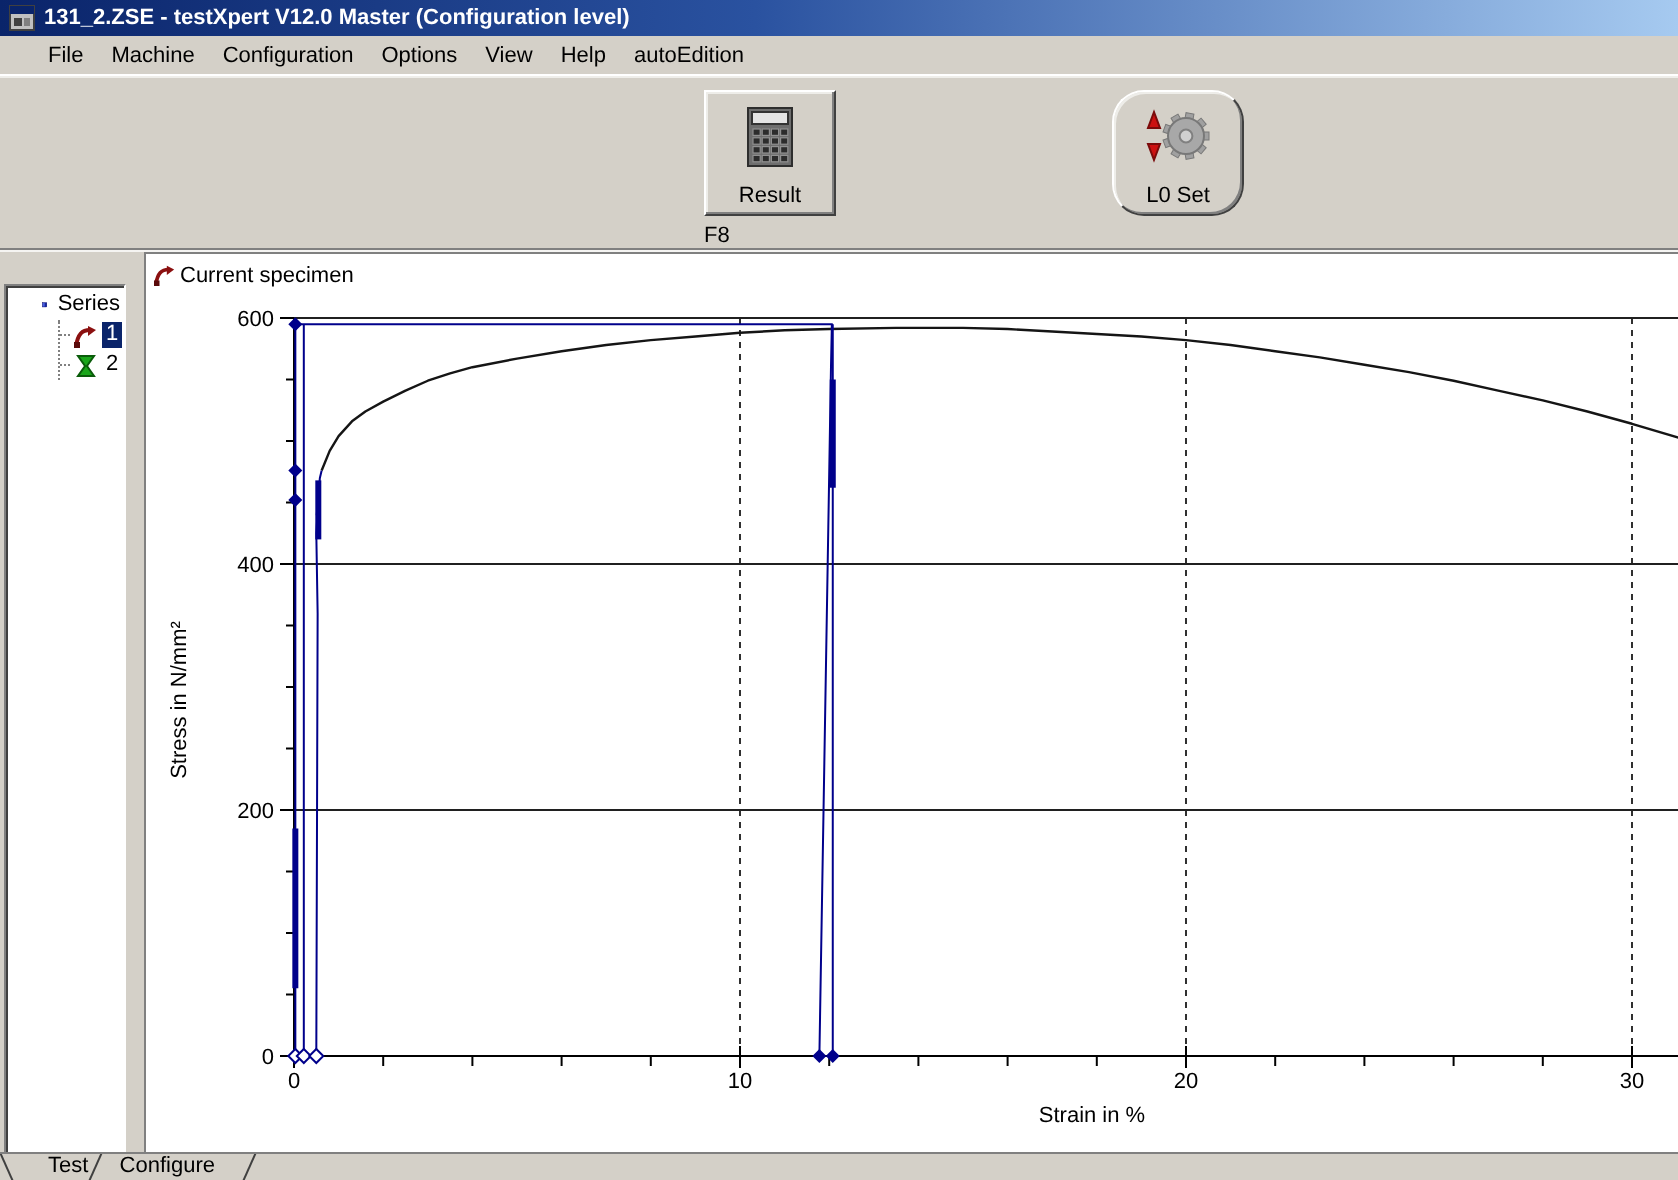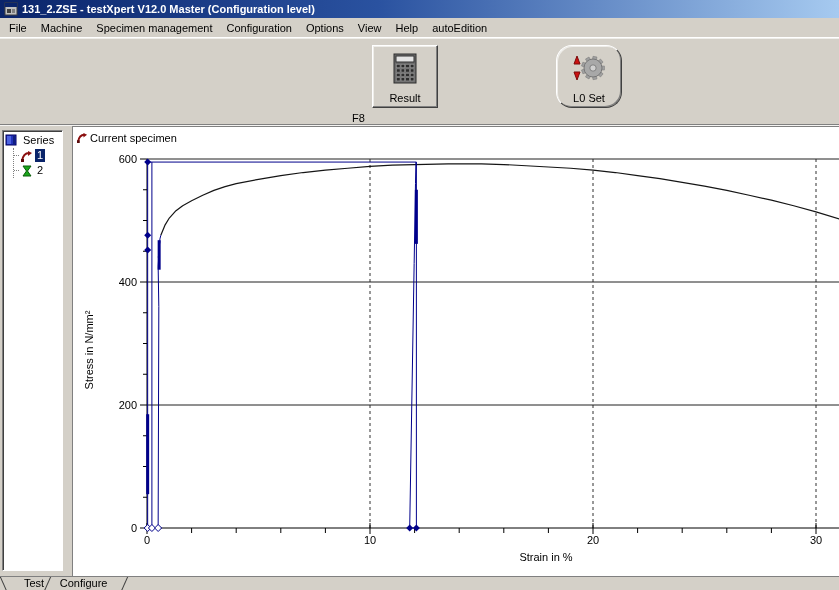--- a/index.html
+++ b/index.html
@@ -14,21 +14,21 @@
   .titlebar{
     height:18px;flex:0 0 18px;display:flex;align-items:center;padding:0 4px;
     background:linear-gradient(to right,#0a246a 0%,#2a52a0 45%,#a6caf0 100%);
     color:#fff;font-weight:bold;white-space:nowrap;
   }
   .app-icon{width:14px;height:14px;margin-right:4px;flex:0 0 14px;}
 
   
   .menubar{
     height:19px;flex:0 0 19px;display:flex;align-items:center;
-    background:#d4d0c8;border-bottom:1px solid #ffffff;padding-left:2px;
+    background:#d4d0c8;border-bottom:1px solid #ffffff;padding-left:17px;
   }
   .menu-item{padding:2px 7px;cursor:default;}
 
   
   .toolbar{
     position:relative;height:85px;flex:0 0 85px;background:#d4d0c8;
     border-top:1px solid #efeeea;border-bottom:1px solid #808080;
   }
   .tb-button{
     position:absolute;top:6px;width:66px;height:63px;background:#d4d0c8;
@@ -39,23 +39,23 @@
   }
   .tb-icon{flex:1;display:flex;align-items:center;justify-content:center;width:100%;}
   .tb-label{line-height:12px;}
   .tb-shortcut{position:absolute;top:73px;width:66px;text-align:left;}
 
   
   .workarea{
     position:relative;flex:1;background:#d4d0c8;border-top:1px solid #f5f4f2;
   }
   .tree-panel{
-    position:absolute;left:2px;top:4px;width:61px;height:441px;background:#fff;
+    position:absolute;left:2px;top:16px;width:61px;height:441px;background:#fff;
     border:1px solid;border-color:#808080 #ffffff #ffffff #808080;
-    box-shadow:inset 1px 1px 0 #404040;padding:2px 0 0 2px;box-sizing:border-box;
+    box-shadow:inset 1px 1px 0 #404040;padding:2px 0 0 18px;box-sizing:border-box;
   }
   .tree-root{display:flex;align-items:center;gap:3px;height:15px;cursor:default;}
   .tree-children{margin-left:8px;border-left:1px dotted #808080;}
   .tree-item{display:flex;align-items:center;gap:2px;height:15px;cursor:default;}
   .tree-dash{width:5px;height:0;border-top:1px dotted #808080;flex:0 0 5px;}
   .tree-label{padding:0 2px;line-height:13px;}
   .tree-label.selected{background:#0a246a;color:#fff;}
 
   .chart-panel{
     position:absolute;left:72px;top:0;width:767px;height:452px;background:#fff;
@@ -86,30 +86,29 @@
       <rect x="1" y="1" width="12" height="4" fill="#0a246a"></rect>
       <rect x="3" y="7" width="4" height="4" fill="#404040"></rect>
       <rect x="8" y="7" width="3" height="4" fill="#808080"></rect>
     </svg>
     <span>131_2.ZSE - testXpert V12.0 Master (Configuration level)</span>
   </div>
 
   <div class="menubar">
       <div class="menu-item">File</div>
       <div class="menu-item">Machine</div>
-      <div class="menu-item">Specimen management</div>
       <div class="menu-item">Configuration</div>
       <div class="menu-item">Options</div>
       <div class="menu-item">View</div>
       <div class="menu-item">Help</div>
       <div class="menu-item">autoEdition</div>
     </div>
 
   <div class="toolbar">
-      <div class="tb-button" style="left: 352px; margin-left: 20px;">
+      <div class="tb-button" style="left: 352px;">
         <div class="tb-icon">
           <svg width="26" height="32" viewBox="0 0 26 32">
             <rect x="2" y="1" width="22" height="29" fill="#6e6e6e" stroke="#2e2e2e"></rect>
             <rect x="4" y="3" width="18" height="6" fill="#e4e4e4" stroke="#333"></rect>
             <rect x="4.5" y="11.5" width="3.6" height="3.2" fill="#2c2c2c" stroke="#909090" stroke-width="0.6"></rect>
             <rect x="9.1" y="11.5" width="3.6" height="3.2" fill="#2c2c2c" stroke="#909090" stroke-width="0.6"></rect>
             <rect x="13.7" y="11.5" width="3.6" height="3.2" fill="#2c2c2c" stroke="#909090" stroke-width="0.6"></rect>
             <rect x="18.299999999999997" y="11.5" width="3.6" height="3.2" fill="#2c2c2c" stroke="#909090" stroke-width="0.6"></rect>
             <rect x="4.5" y="15.9" width="3.6" height="3.2" fill="#2c2c2c" stroke="#909090" stroke-width="0.6"></rect>
             <rect x="9.1" y="15.9" width="3.6" height="3.2" fill="#2c2c2c" stroke="#909090" stroke-width="0.6"></rect>

